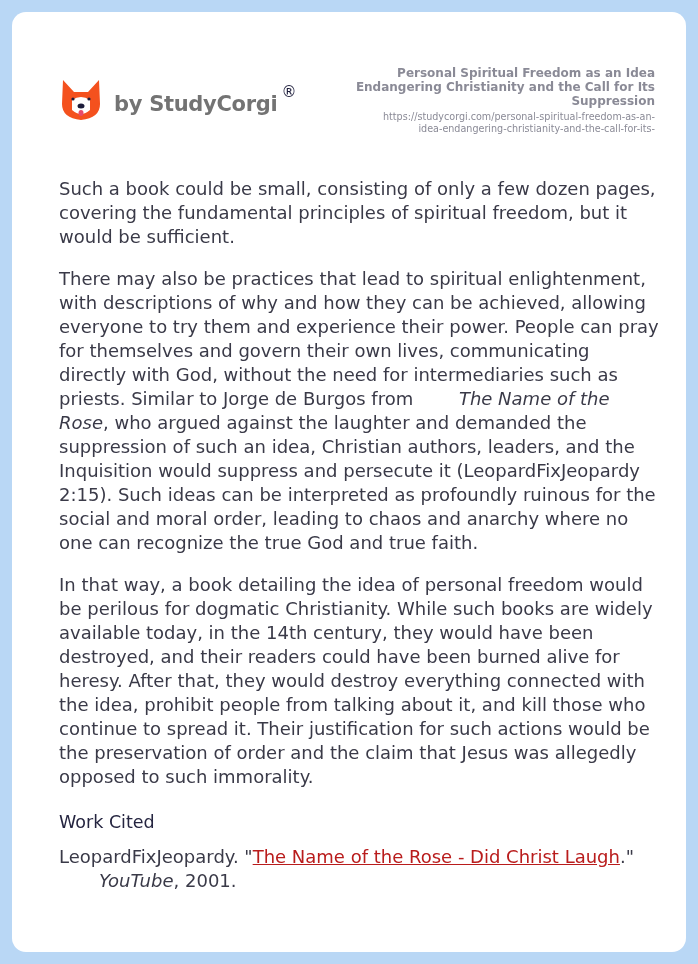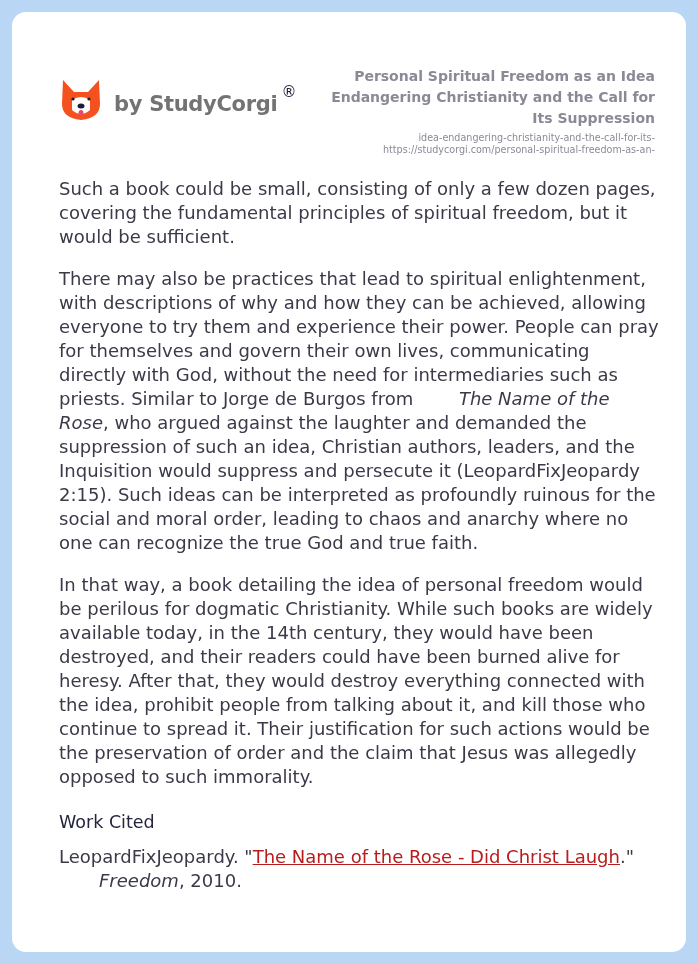--- a/index.html
+++ b/index.html
@@ -25,21 +25,21 @@
       font-weight: bold; font-size: 21px; color: #737373;
       letter-spacing: -0.3px; position: relative; top: 4px;
     }
     .logo-reg {
       font-family: "DejaVu Sans", sans-serif;
       font-size: 15px; color: #1c1c3a; position: relative; top: -8px; margin-left: 4px;
     }
     .meta { position: absolute; right: 31px; top: 54px; width: 330px; text-align: right; }
     .meta-title {
       font-family: "DejaVu Sans", sans-serif;
-      font-weight: bold; font-size: 14px; line-height: 21px; color: #8a8a96;
+      font-weight: bold; font-size: 12px; line-height: 14px; color: #8a8a96;
     }
     .meta-url {
       margin-top: 3px;
       font-family: "DejaVu Sans", sans-serif;
       font-size: 9.6px; line-height: 12px; color: #8a8a96;
     }
     .content { position: absolute; left: 47px; top: 165px; width: 600px; }
     .content p {
       margin: 0 0 18px 0;
       font-family: "DejaVu Sans", sans-serif;
@@ -66,26 +66,26 @@
         <ellipse cx="21" cy="35" rx="2.5" ry="3" fill="#e84b6a"></ellipse>
         <circle cx="13" cy="21" r="1.6" fill="#1c1c3a"></circle>
         <circle cx="29" cy="21" r="1.6" fill="#1c1c3a"></circle>
       </svg>
       <span class="logo-text">by StudyCorgi</span>
       <span class="logo-reg">®</span>
     </div>
     <div class="meta">
       <div class="meta-title">Personal Spiritual Freedom as an Idea Endangering Christianity and the Call for Its Suppression</div>
       <div class="meta-url">
+        <div>https://studycorgi.com/personal-spiritual-freedom-as-an-</div>
         <div>idea-endangering-christianity-and-the-call-for-its-</div>
-        <div>https://studycorgi.com/personal-spiritual-freedom-as-an-</div>
       </div>
     </div>
   </div>
 
   <div class="content">
     <p>Such a book could be small, consisting of only a few dozen pages, covering the fundamental principles of spiritual freedom, but it would be sufficient.</p>
     <p><span>There may also be practices that lead to spiritual enlightenment, with descriptions of why and how they can be achieved, allowing everyone to try them and experience their power. People can pray for themselves and govern their own lives, communicating directly with God, without the need for intermediaries such as priests. Similar to Jorge de Burgos from </span><em>The Name of the Rose</em><span>, who argued against the laughter and demanded the suppression of such an idea, Christian authors, leaders, and the Inquisition would suppress and persecute it (LeopardFixJeopardy 2:15). Such ideas can be interpreted as profoundly ruinous for the social and moral order, leading to chaos and anarchy where no one can recognize the true God and true faith.</span></p>
     <p>In that way, a book detailing the idea of personal freedom would be perilous for dogmatic Christianity. While such books are widely available today, in the 14th century, they would have been destroyed, and their readers could have been burned alive for heresy. After that, they would destroy everything connected with the idea, prohibit people from talking about it, and kill those who continue to spread it. Their justification for such actions would be the preservation of order and the claim that Jesus was allegedly opposed to such immorality.</p>
     <h2>Work Cited</h2>
-    <p><span>LeopardFixJeopardy. "</span><a>The Name of the Rose - Did Christ Laugh</a><span>." </span><em>Freedom</em><span>, 2010.</span></p>
+    <p><span>LeopardFixJeopardy. "</span><a>The Name of the Rose - Did Christ Laugh</a><span>." </span><em>YouTube</em><span>, 2001.</span></p>
   </div>
 </div>
 
 </body></html>

